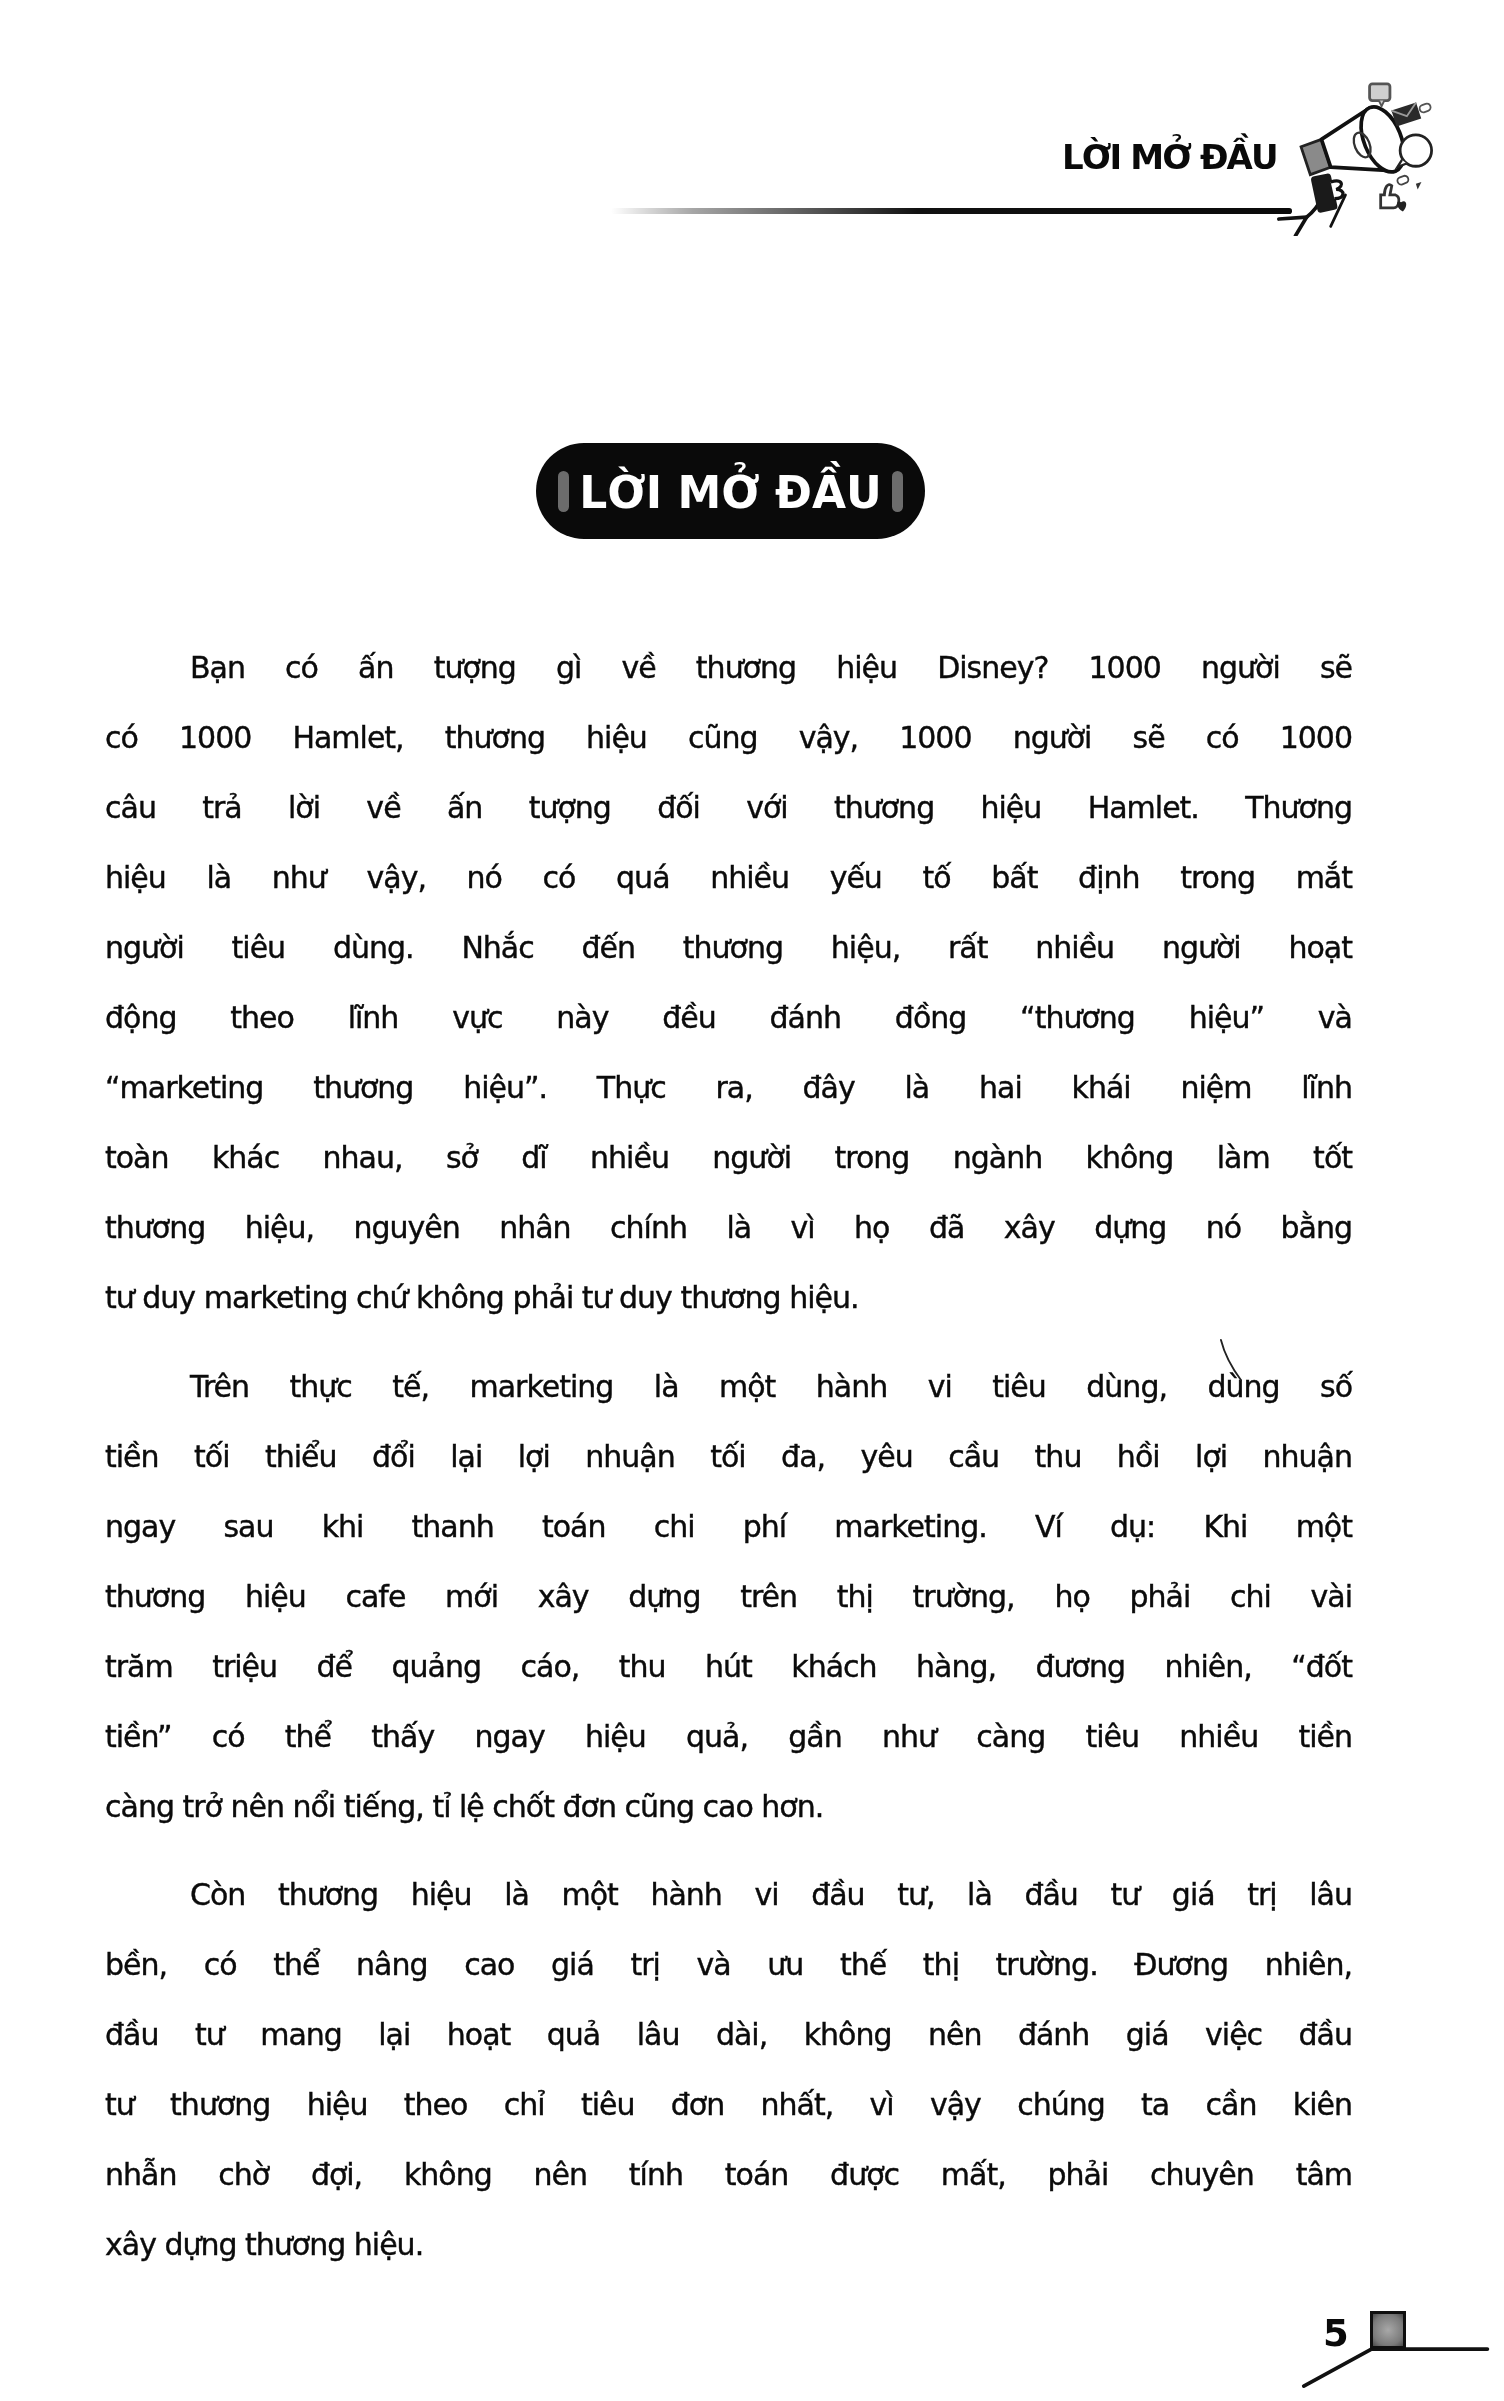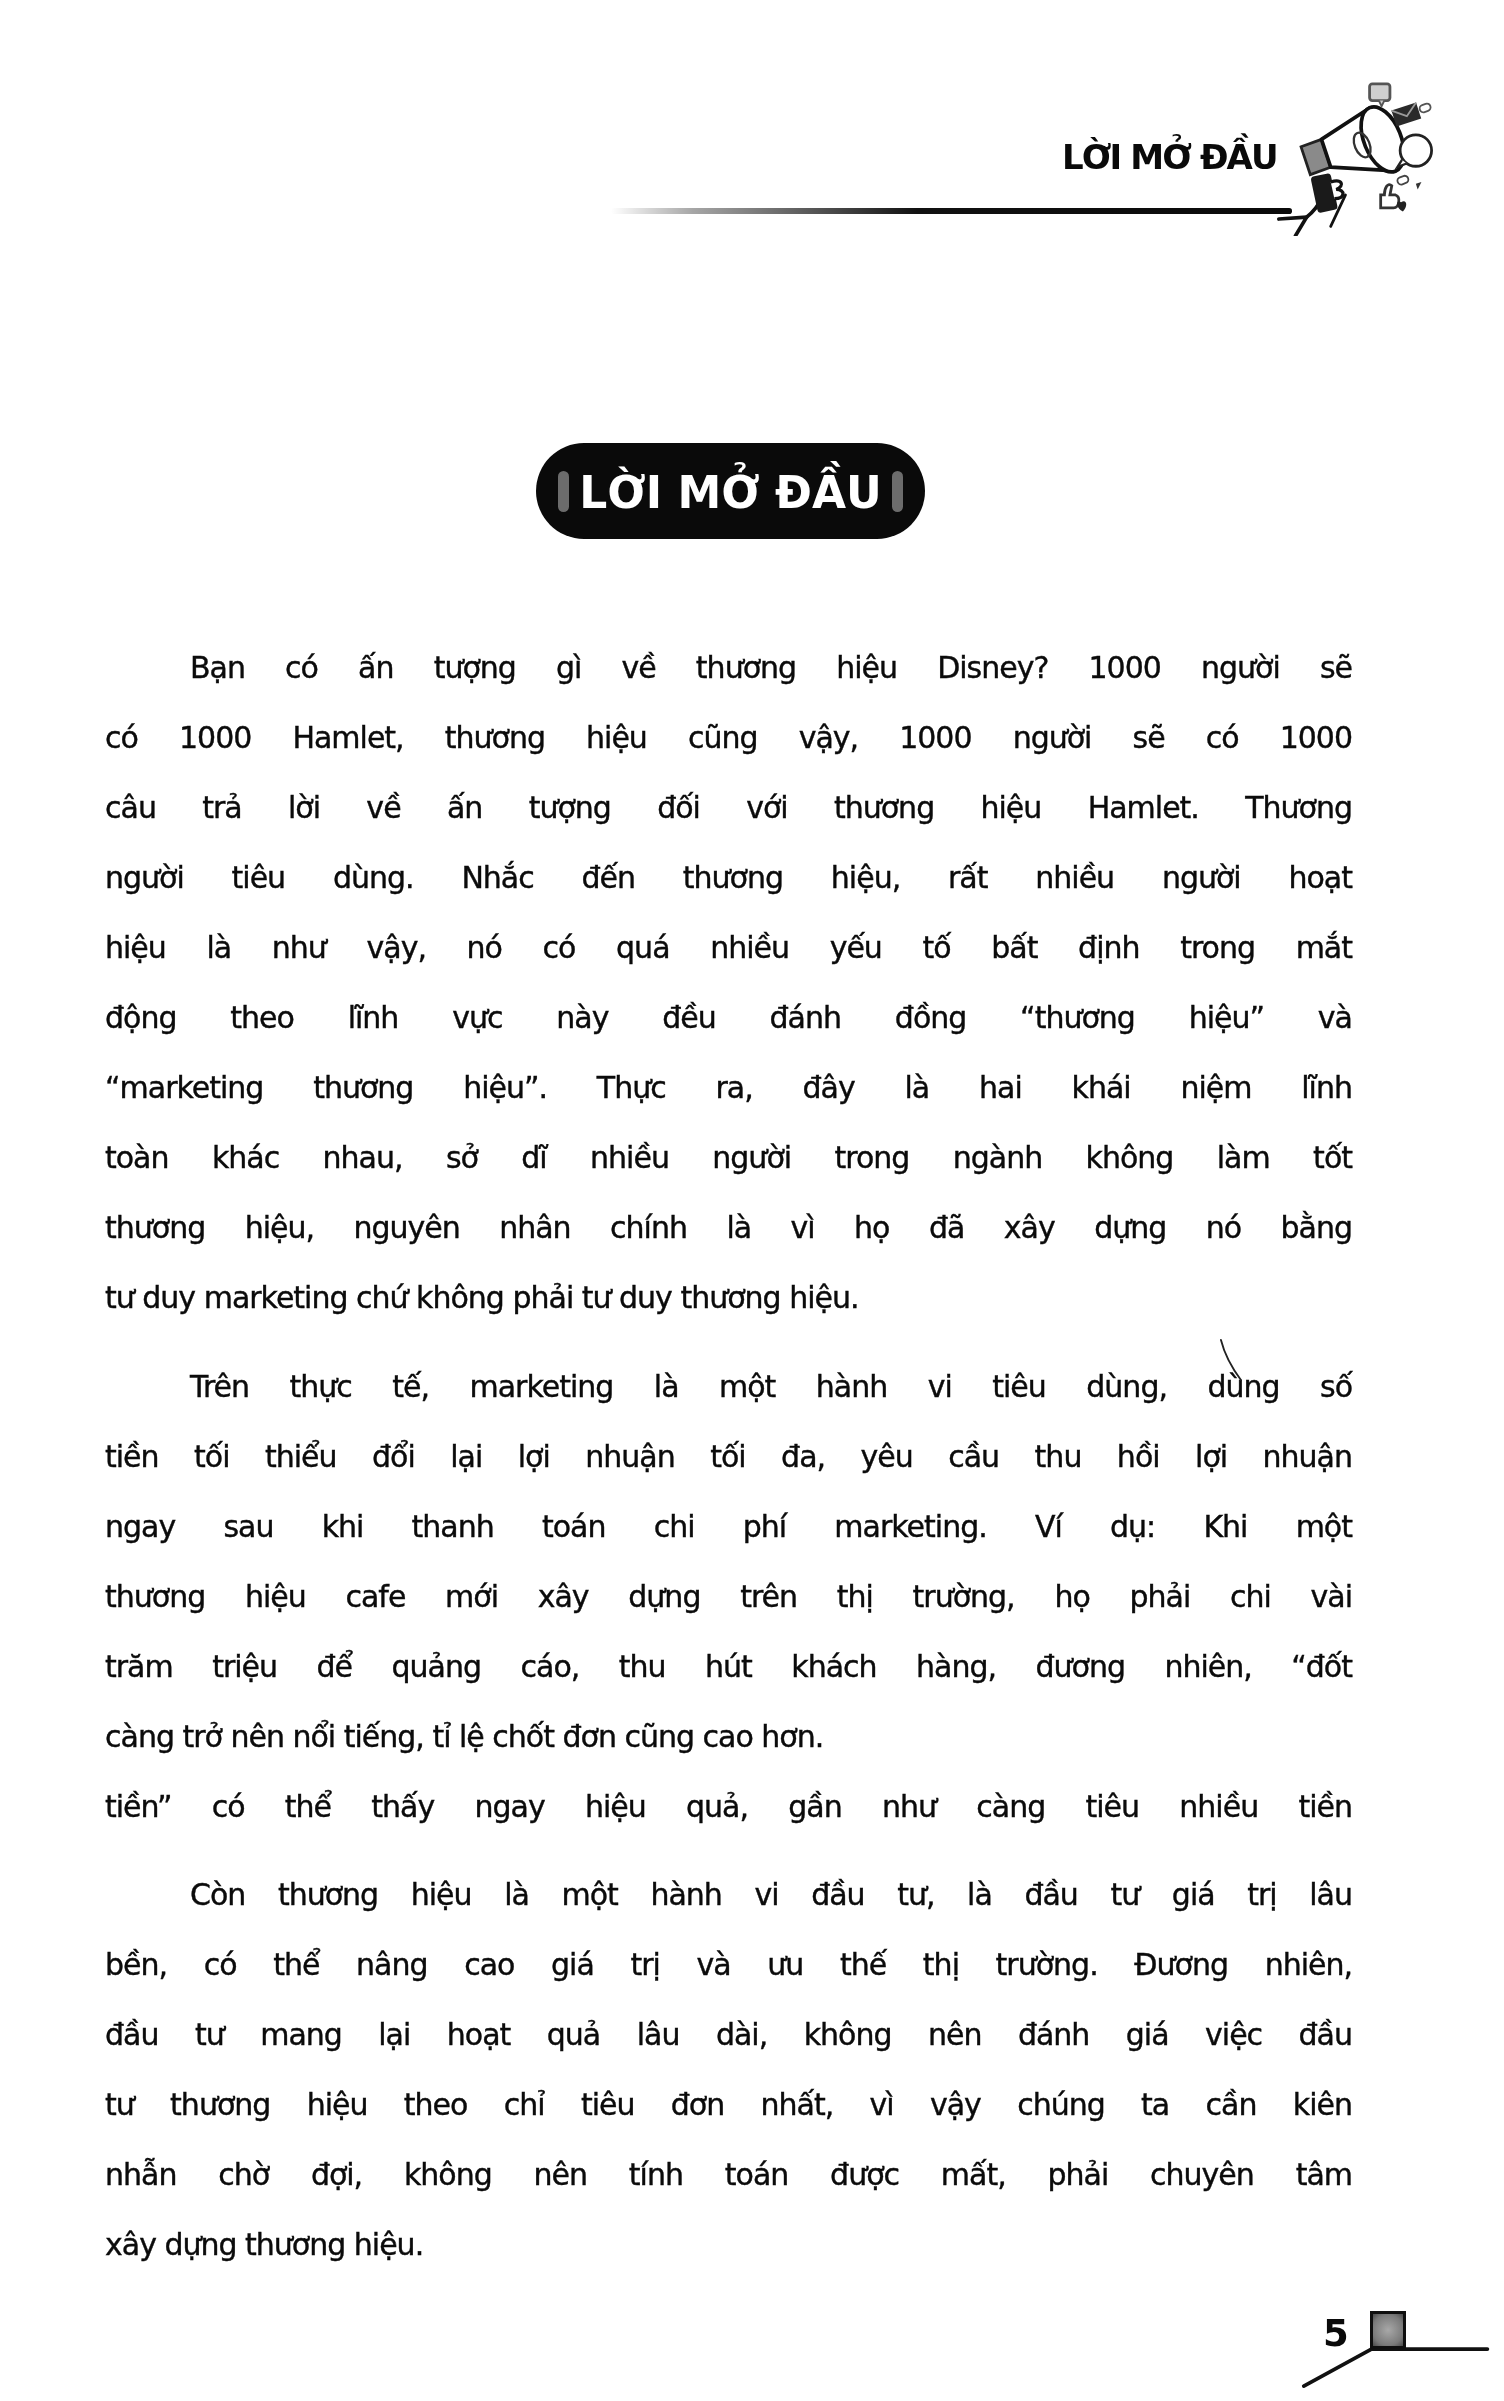--- a/index.html
+++ b/index.html
@@ -206,36 +206,36 @@
   <span class="pill-cap left"></span>
   <span class="title-text">LỜI MỞ ĐẦU</span>
   <span class="pill-cap right"></span>
 </div>
 
 <main class="body-text">
   <p class="para">
     <span class="line first">Bạn có ấn tượng gì về thương hiệu Disney? 1000 người sẽ</span>
     <span class="line">có 1000 Hamlet, thương hiệu cũng vậy, 1000 người sẽ có 1000</span>
     <span class="line">câu trả lời về ấn tượng đối với thương hiệu Hamlet. Thương</span>
+    <span class="line">hiệu là như vậy, nó có quá nhiều yếu tố bất định trong mắt</span>
     <span class="line">người tiêu dùng. Nhắc đến thương hiệu, rất nhiều người hoạt</span>
-    <span class="line">hiệu là như vậy, nó có quá nhiều yếu tố bất định trong mắt</span>
     <span class="line">động theo lĩnh vực này đều đánh đồng “thương hiệu” và</span>
     <span class="line">“marketing thương hiệu”. Thực ra, đây là hai khái niệm lĩnh</span>
     <span class="line">toàn khác nhau, sở dĩ nhiều người trong ngành không làm tốt</span>
     <span class="line">thương hiệu, nguyên nhân chính là vì họ đã xây dựng nó bằng</span>
     <span class="line last">tư duy marketing chứ không phải tư duy thương hiệu.</span>
   </p>
   <p class="para">
     <span class="line first">Trên thực tế, marketing là một hành vi tiêu dùng, dùng số</span>
     <span class="line">tiền tối thiểu đổi lại lợi nhuận tối đa, yêu cầu thu hồi lợi nhuận</span>
     <span class="line">ngay sau khi thanh toán chi phí marketing. Ví dụ: Khi một</span>
     <span class="line">thương hiệu cafe mới xây dựng trên thị trường, họ phải chi vài</span>
     <span class="line">trăm triệu để quảng cáo, thu hút khách hàng, đương nhiên, “đốt</span>
+    <span class="line">tiền” có thể thấy ngay hiệu quả, gần như càng tiêu nhiều tiền</span>
     <span class="line last">càng trở nên nổi tiếng, tỉ lệ chốt đơn cũng cao hơn.</span>
-    <span class="line">tiền” có thể thấy ngay hiệu quả, gần như càng tiêu nhiều tiền</span>
   </p>
   <p class="para">
     <span class="line first">Còn thương hiệu là một hành vi đầu tư, là đầu tư giá trị lâu</span>
     <span class="line">bền, có thể nâng cao giá trị và ưu thế thị trường. Đương nhiên,</span>
     <span class="line">đầu tư mang lại hoạt quả lâu dài, không nên đánh giá việc đầu</span>
     <span class="line">tư thương hiệu theo chỉ tiêu đơn nhất, vì vậy chúng ta cần kiên</span>
     <span class="line">nhẫn chờ đợi, không nên tính toán được mất, phải chuyên tâm</span>
     <span class="line last">xây dựng thương hiệu.</span>
   </p>
 </main>

